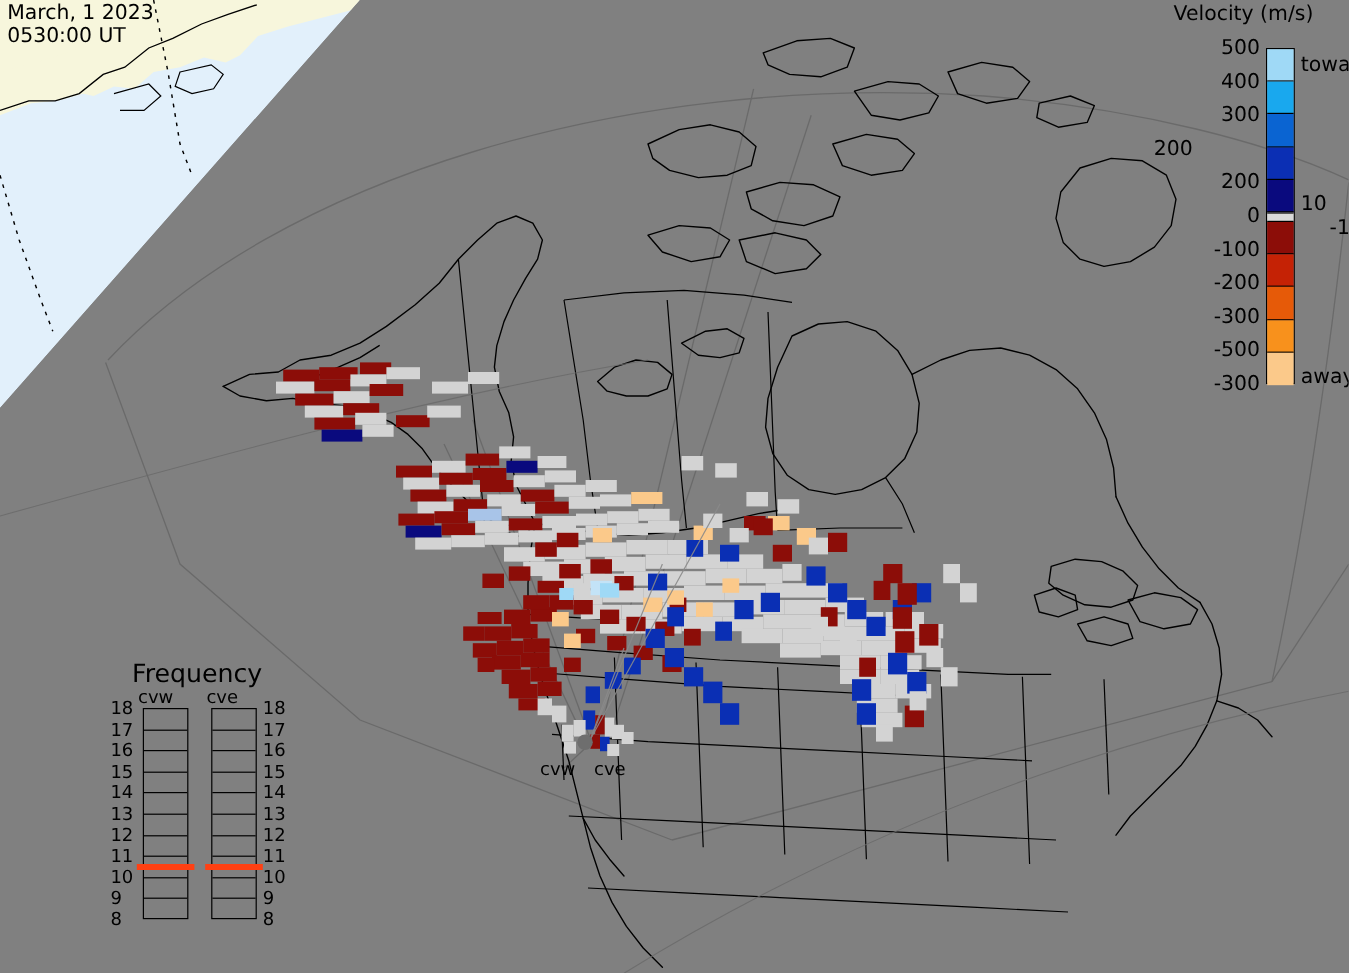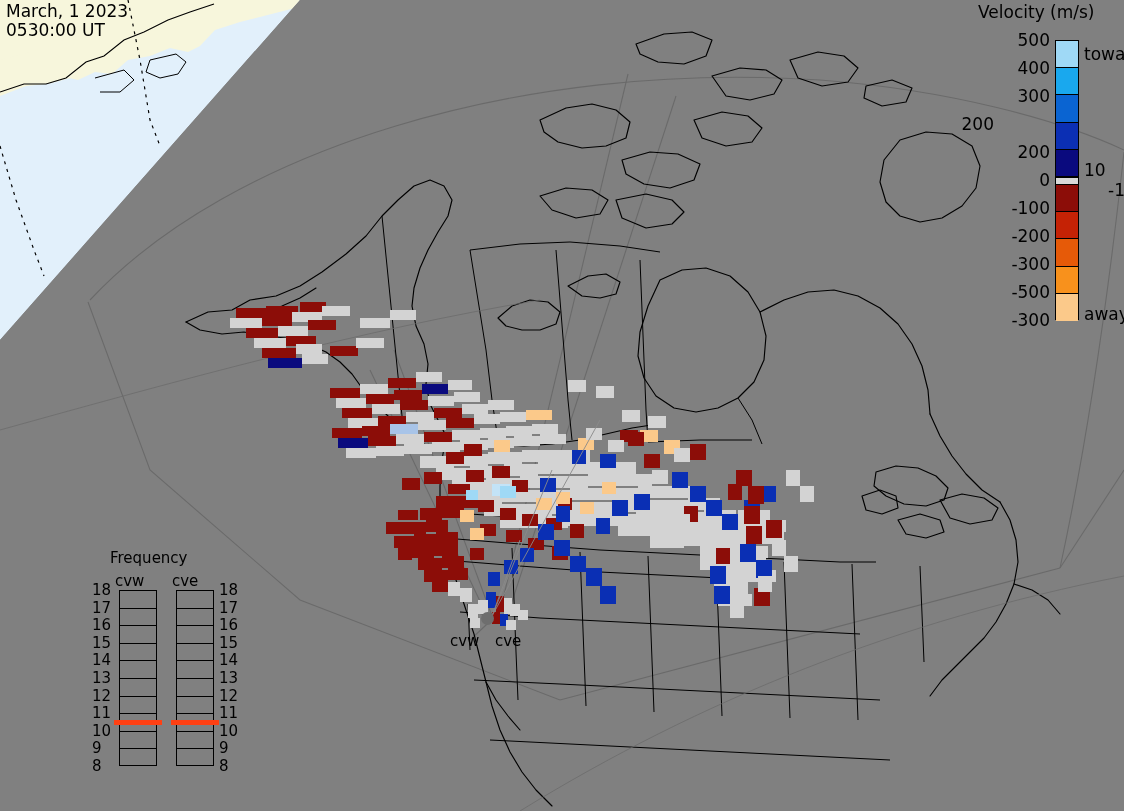--- a/index.html
+++ b/index.html
@@ -19,21 +19,21 @@
   #cbar{position:absolute;left:1055px;top:40px;width:24px;height:280px;
         border:1px solid #000;box-sizing:border-box;}
   #cbar .band{width:100%;box-sizing:border-box;border-bottom:1px solid #000;}
   #cbar .band:last-child{border-bottom:none;}
   #cbar .zeroband{height:6px;background:#d9d9d9;border-top:1px solid #000;border-bottom:1px solid #000;}
   .cbtitle{position:absolute;left:978px;top:2px;color:#000;font-size:17px;white-space:nowrap;}
   .cbtick{position:absolute;color:#000;font-size:17px;text-align:right;width:58px;}
   .cbside{position:absolute;color:#000;font-size:17px;white-space:nowrap;}
 
   
-  .freqtitle{position:absolute;left:110px;top:549px;color:#000;font-size:15px;}
+  .freqtitle{position:absolute;left:110px;top:549px;color:#000;font-size:21px;}
   .freqsub{position:absolute;color:#000;font-size:15px;}
   .fbar{position:absolute;width:38px;border:1px solid #000;box-sizing:border-box;}
   .fbar .seg{border-bottom:1px solid #000;box-sizing:border-box;}
   .fbar .seg:last-child{border-bottom:none;}
   .ftick{position:absolute;color:#000;font-size:15px;width:22px;}
   .fmark{position:absolute;height:5px;background:#ff4013;}
 
   
   .sitelab{position:absolute;color:#000;font-size:15px;}
   .sitedot{position:absolute;width:13px;height:13px;border-radius:50%;background:#6e6e6e;}

